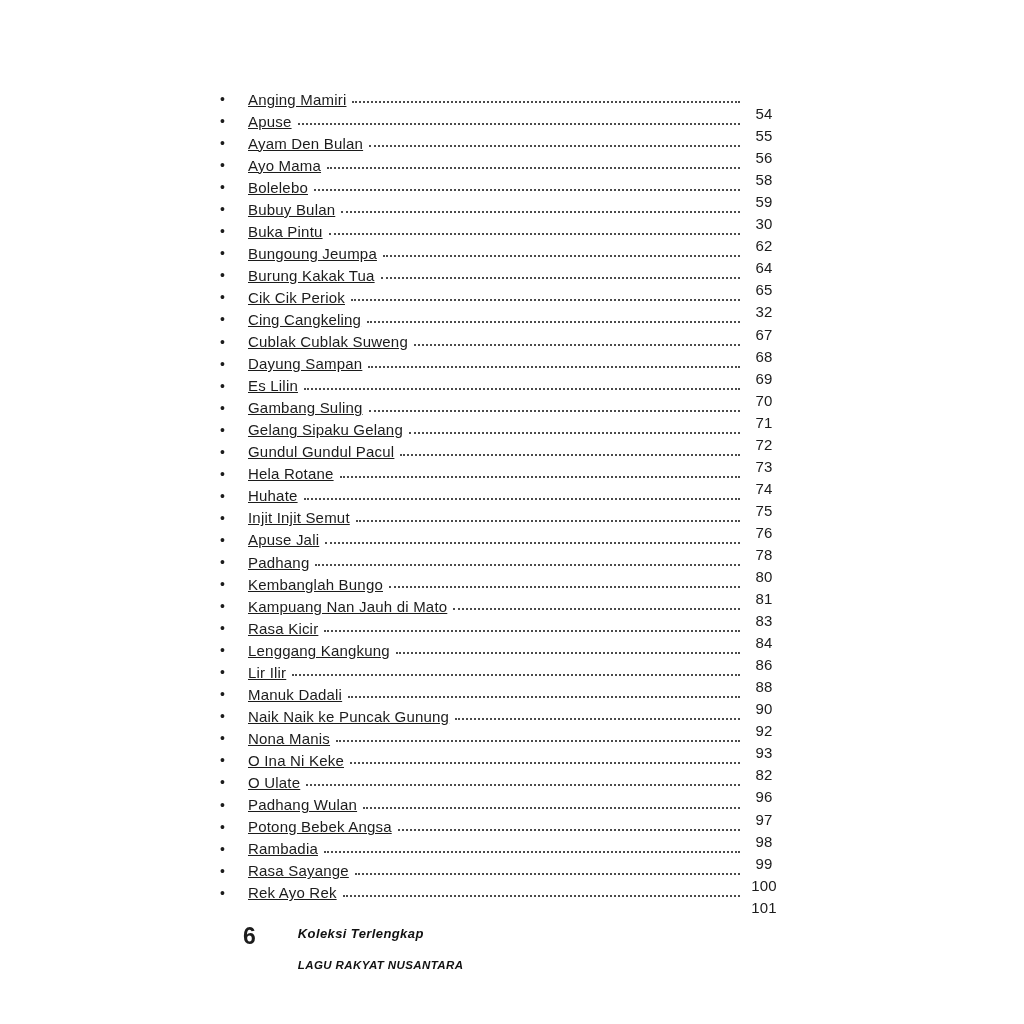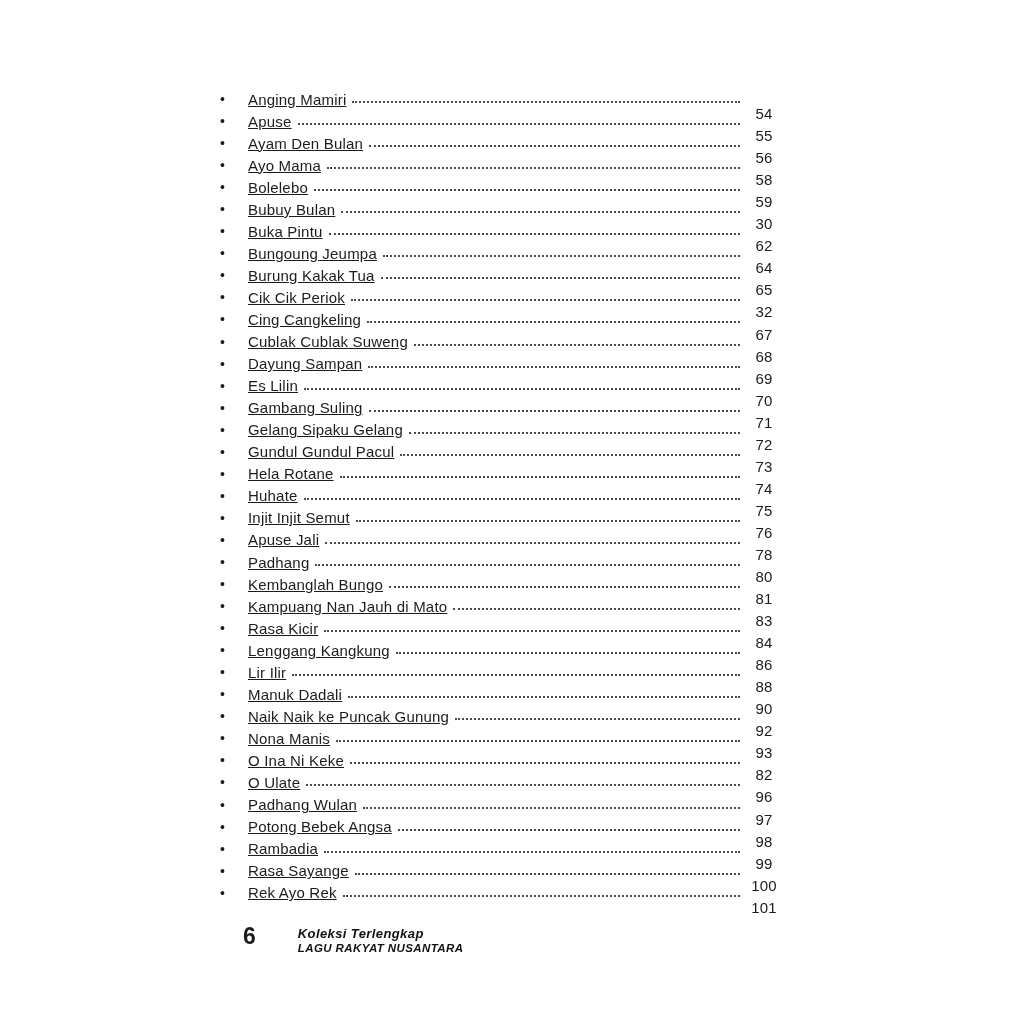--- a/index.html
+++ b/index.html
@@ -81,21 +81,21 @@
     font-style: italic;
     letter-spacing: 0.4px;
     color: #111;
   }
   .footer-line2 {
     font-size: 11.5px;
     font-weight: bold;
     font-style: italic;
     letter-spacing: 0.4px;
     color: #111;
-    margin-top: 1px;
+    margin-top: 18px;
   }
 </style>
 </head>
 <body>
 
 <div class="page-surface">
 
   <div class="toc" id="toc-list">
       <div class="row">
         <span class="bullet">•</span>

